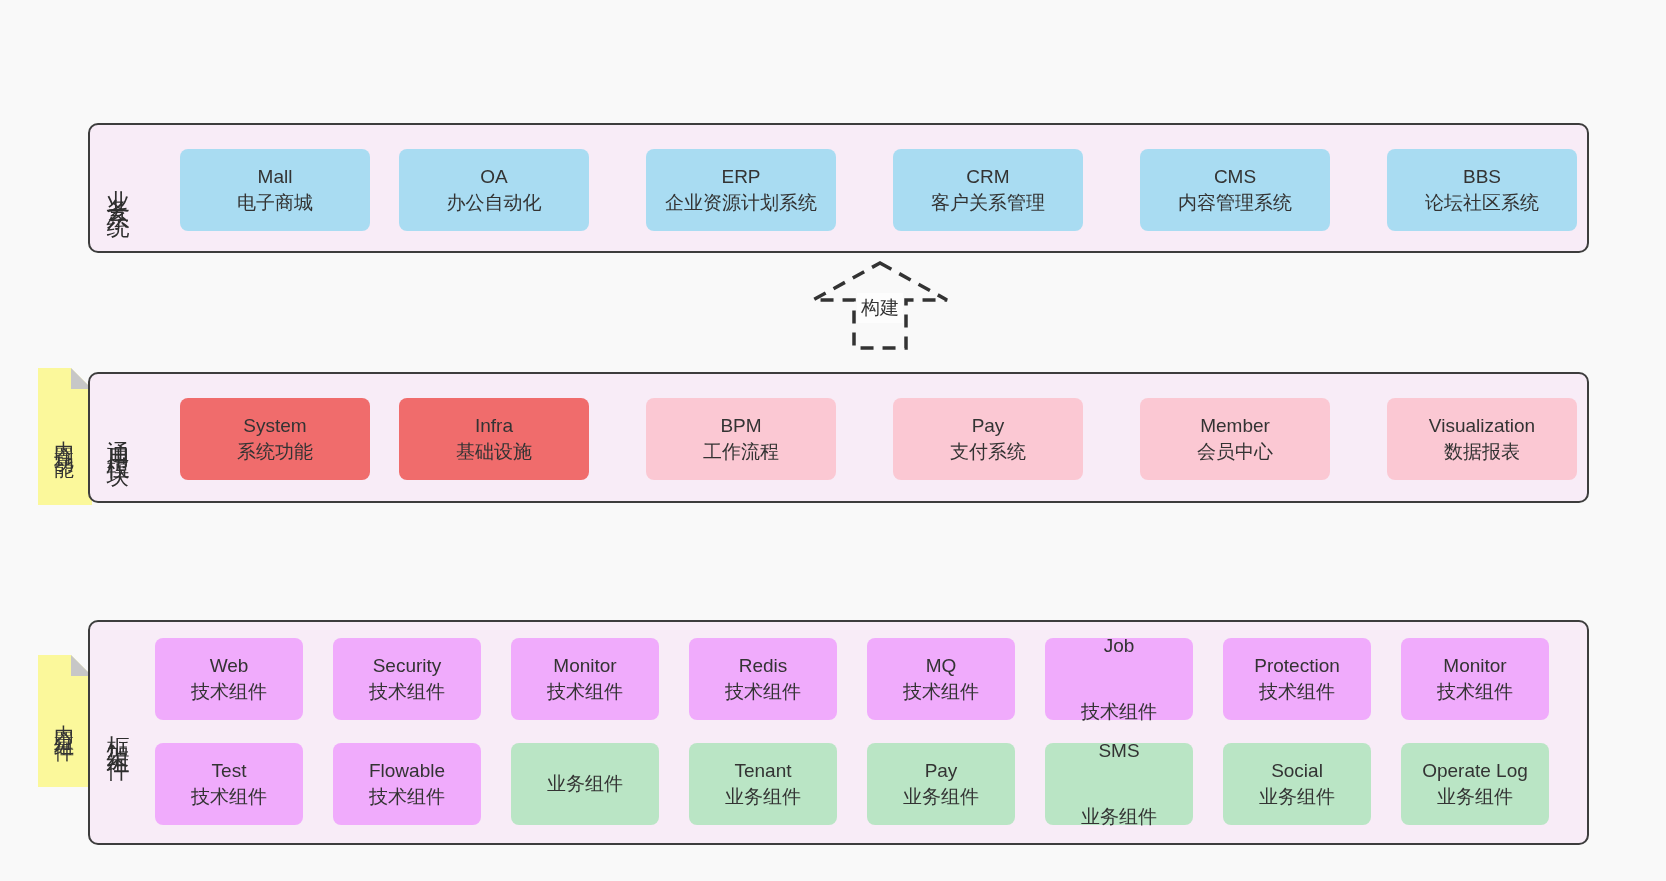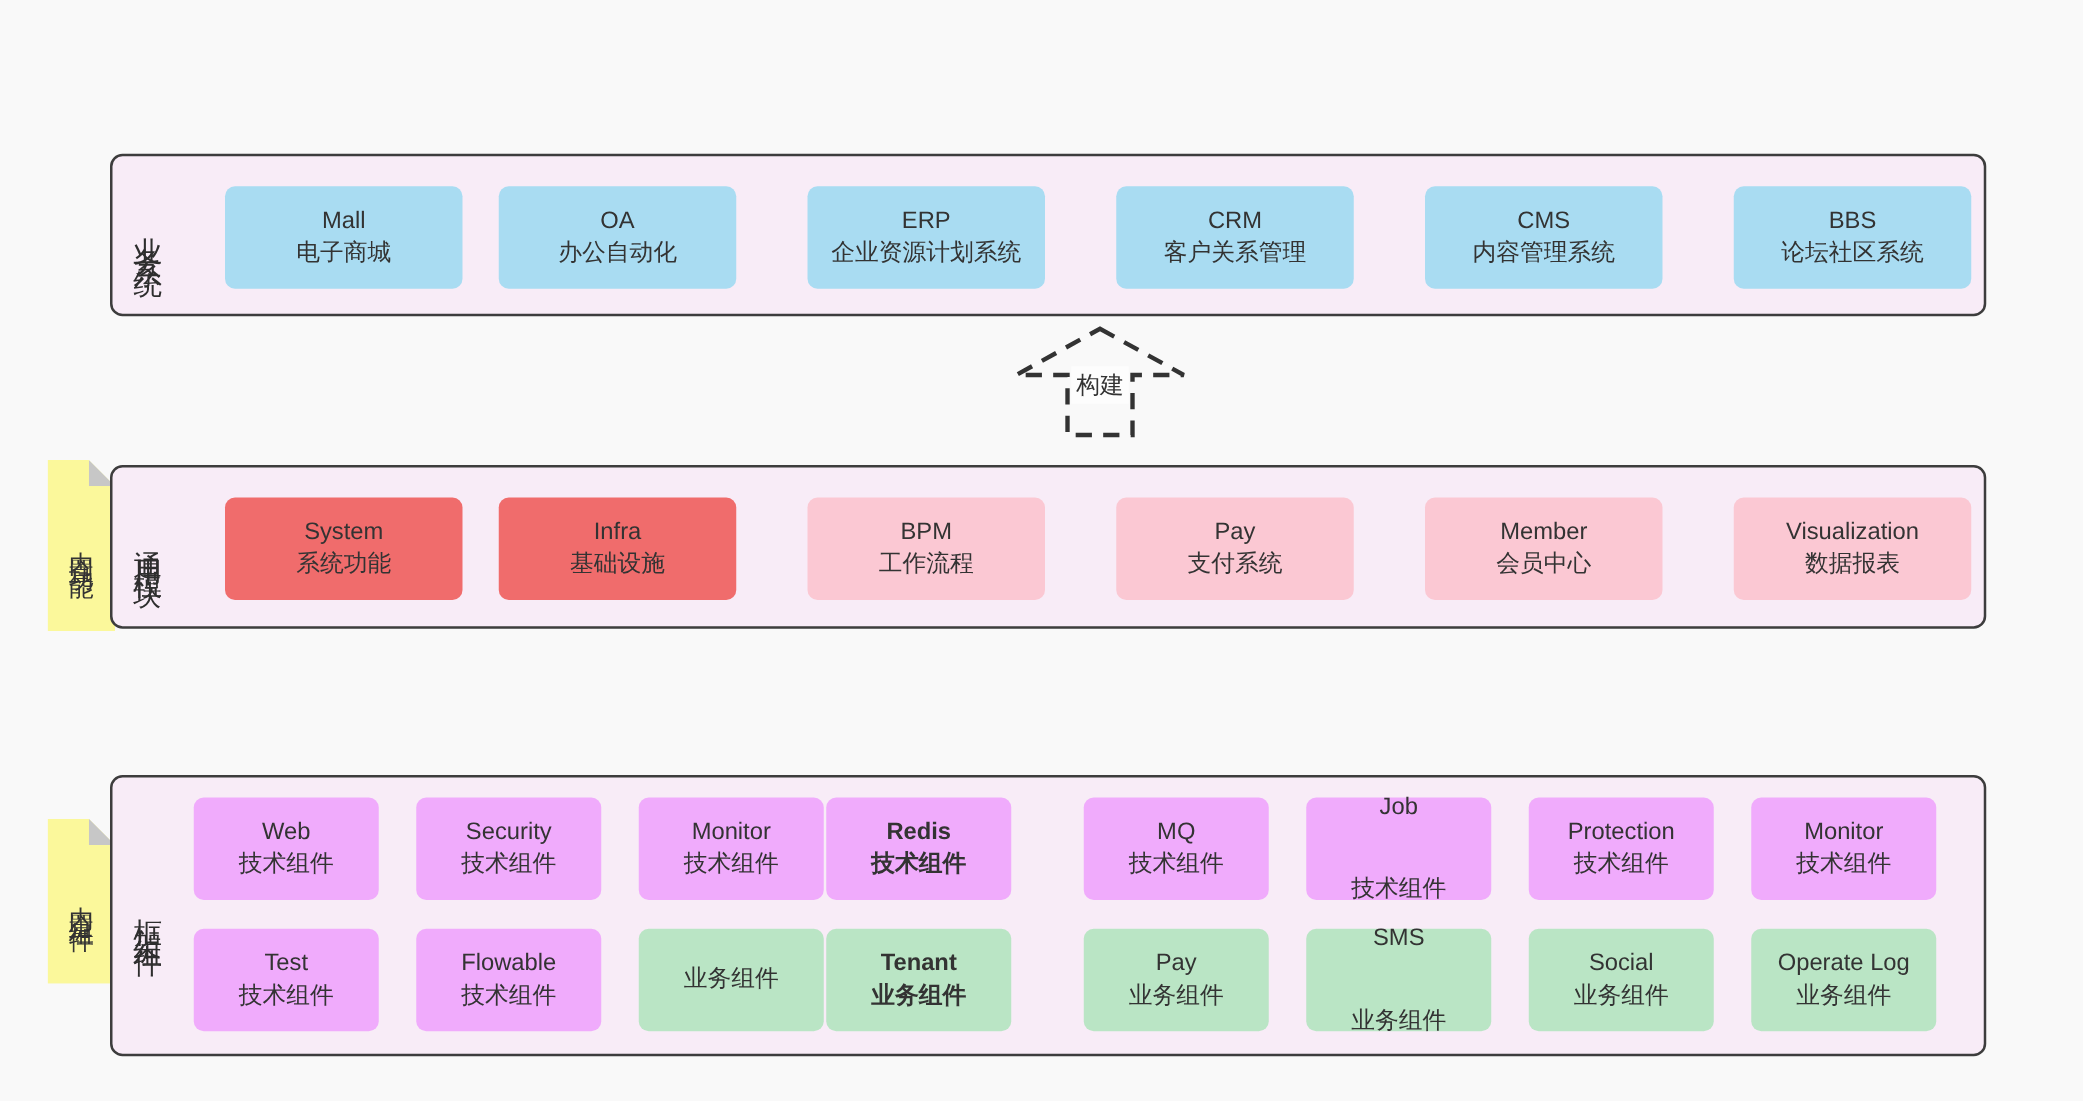--- a/index.html
+++ b/index.html
@@ -43,21 +43,21 @@
   }
   .w190 { width:190px; height:82px; top:24px; }
   .w148 { width:148px; height:82px; }
   .row1 { top:16px; }
   .row2 { top:121px; }
 
   .c0 { left:62px;margin-left:28px; }   .c1 { left:309px; }  .c2 { left:556px; }
   .c3 { left:803px; }  .c4 { left:1050px; } .c5 { left:1297px; }
 
   .g0 { left:65px; }   .g1 { left:243px; }  .g2 { left:421px; }
-  .g3 { left:571px;font-weight:bold; }  .g4 { left:777px; }  .g5 { left:955px;gap:40px; }
+  .g3 { left:599px; }  .g4 { left:777px; }  .g5 { left:955px;gap:40px; }
   .g6 { left:1133px; } .g7 { left:1311px; }
 
   .blue       { background:#a9dcf2; }
   .red        { background:#f06c6c; }
   .pink       { background:#fbc8d3; }
   .green      { background:#f0abfc; }
   .lightgreen { background:#bae5c5; }
 
   
   .note {

